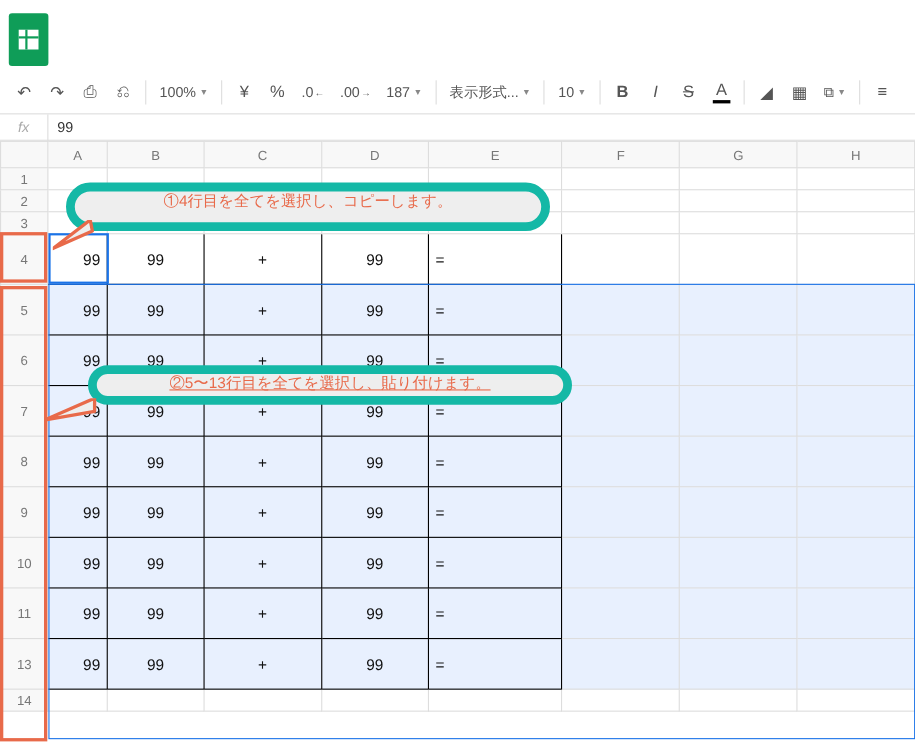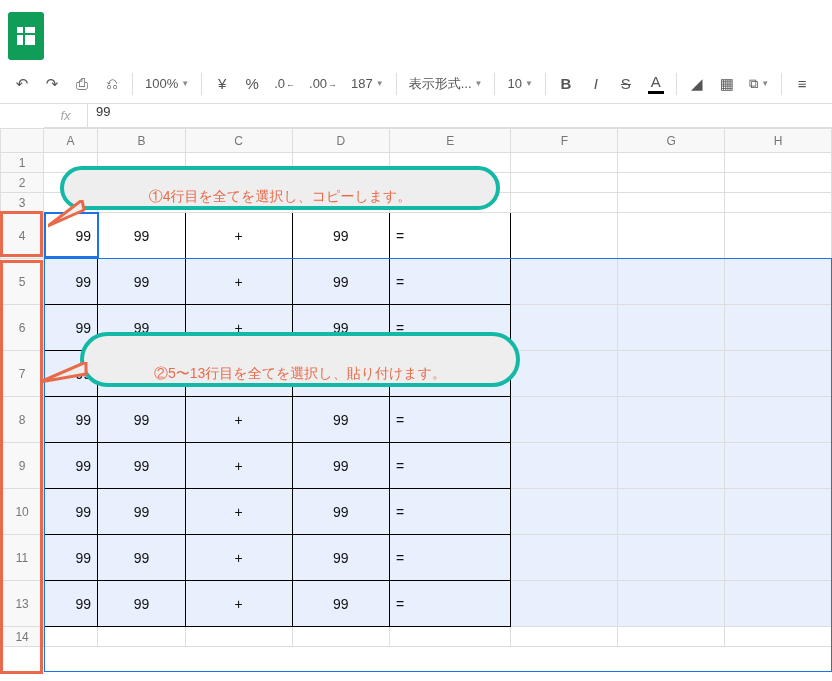--- a/index.html
+++ b/index.html
@@ -15,21 +15,21 @@
   .doc-title { font-size:18px; color:#444; padding:0 4px; }
   .title-icon { color:#888; font-size:16px; cursor:pointer; }
   .menubar { display:flex; align-items:center; gap:4px; margin-top:2px; }
   .menu-item { padding:4px 7px; color:#222; cursor:pointer; font-size:14px; }
   .last-edit { margin-left:12px; color:#555; text-decoration:underline; font-size:13px; cursor:pointer; }
   .toolbar { display:flex; align-items:center; height:40px; border-bottom:1px solid #ddd; padding:0 8px; gap:2px; background:#fff; margin-top:4px; }
   .tbtn { min-width:28px; height:28px; display:flex; align-items:center; justify-content:center; color:#555; cursor:pointer; font-size:15px; border-radius:2px; }
   .tbtn.wide { min-width:auto; padding:0 6px; font-size:13px; }
   .tsep { width:1px; height:22px; background:#ddd; margin:0 4px; }
   .dd-caret { font-size:8px; color:#888; margin-left:3px; }
-  .fx-row { display:flex; align-items:flex-start; height:24px; border-bottom:1px solid #ddd;margin-left:44px; }
+  .fx-row { display:flex; align-items:center; height:24px; border-bottom:1px solid #ddd; }
   .fx-label { width:44px; text-align:center; font-style:italic; color:#aaa; font-size:13px; border-right:1px solid #ddd; height:24px; line-height:24px; }
   .fx-val { padding-left:8px; font-size:13px; color:#333; }
   .grid-wrap { position:relative; width:832px; height:555px; overflow:hidden; }
   table.sheet { border-collapse:collapse; table-layout:fixed; }
   .sheet th, .sheet td { border:1px solid #ddd; font-size:12px; font-weight:normal; }
   .sheet thead th { background:#f8f8f8; color:#777; height:24px; text-align:center; }
   .sheet tbody th { background:#f8f8f8; color:#777; text-align:center; }
   .sheet td { text-align:center; color:#111; font-size:14px; }
   .col-hdr-0 { width:44px; }
   .colA { width:55px; }
@@ -38,21 +38,21 @@
   .colD { width:100px; }
   .colE { width:125px; }
   .colF { width:110px; }
   .colG { width:110px; }
   .colH { width:110px; }
   .row-small th, .row-small td { height:20px; }
   .row-big th, .row-big td { height:46px; }
   .sel-area { background:#e8f0fe; }
   
   .annot { position:absolute; pointer-events:none; }
-  .callout { background:#eee; border:4px solid #14b8a6; border-radius:999px; display:flex; align-items:flex-end; justify-content:center; font-size:14px; color:#e86a4a; font-weight:500; }
+  .callout { background:#eee; border:8px solid #14b8a6; border-radius:999px; display:flex; align-items:flex-start; justify-content:center; font-size:14px; color:#e86a4a; font-weight:500; }
   .row-hl { position:absolute; border:3px solid #e86a4a; background:transparent; }
   
   .textcolor-btn { flex-direction:column; gap:1px; }
   .textcolor-underline { width:16px; height:3px; background:#000; }
 </style>
 </head>
 <body>
 
 <div class="titlebar">
   <div class="doc-icon">
@@ -314,19 +314,19 @@
   <div class="row-hl annot" style="left:0px; top:83px; width:43px; height:46px;"></div>
   <div class="row-hl annot" style="left:0px; top:132px; width:43px; height:414px;"></div>
 
   <div class="annot callout" style="left:60px; top:38px; width:440px; height:44px;">
     <span>①4行目を全てを選択し、コピーします。</span>
   </div>
   <svg class="annot" style="left:48px; top:72px; width:40px; height:30px;">
     <polygon points="0,26 34,0 36,10" fill="#eee" stroke="#e86a4a" stroke-width="3" stroke-linejoin="round"></polygon>
   </svg>
 
-  <div class="annot callout" style="left:80px; top:204px; width:440px; height:55px;">
+  <div class="annot callout" style="left:80px; top:204px; width:440px; height:36px;text-decoration:underline;">
     <span>②5〜13行目を全てを選択し、貼り付けます。</span>
   </div>
   <svg class="annot" style="left:40px; top:234px; width:50px; height:30px;">
     <polygon points="0,20 46,0 46,12" fill="#eee" stroke="#e86a4a" stroke-width="3" stroke-linejoin="round"></polygon>
   </svg>
 </div>
 
 </body></html>

